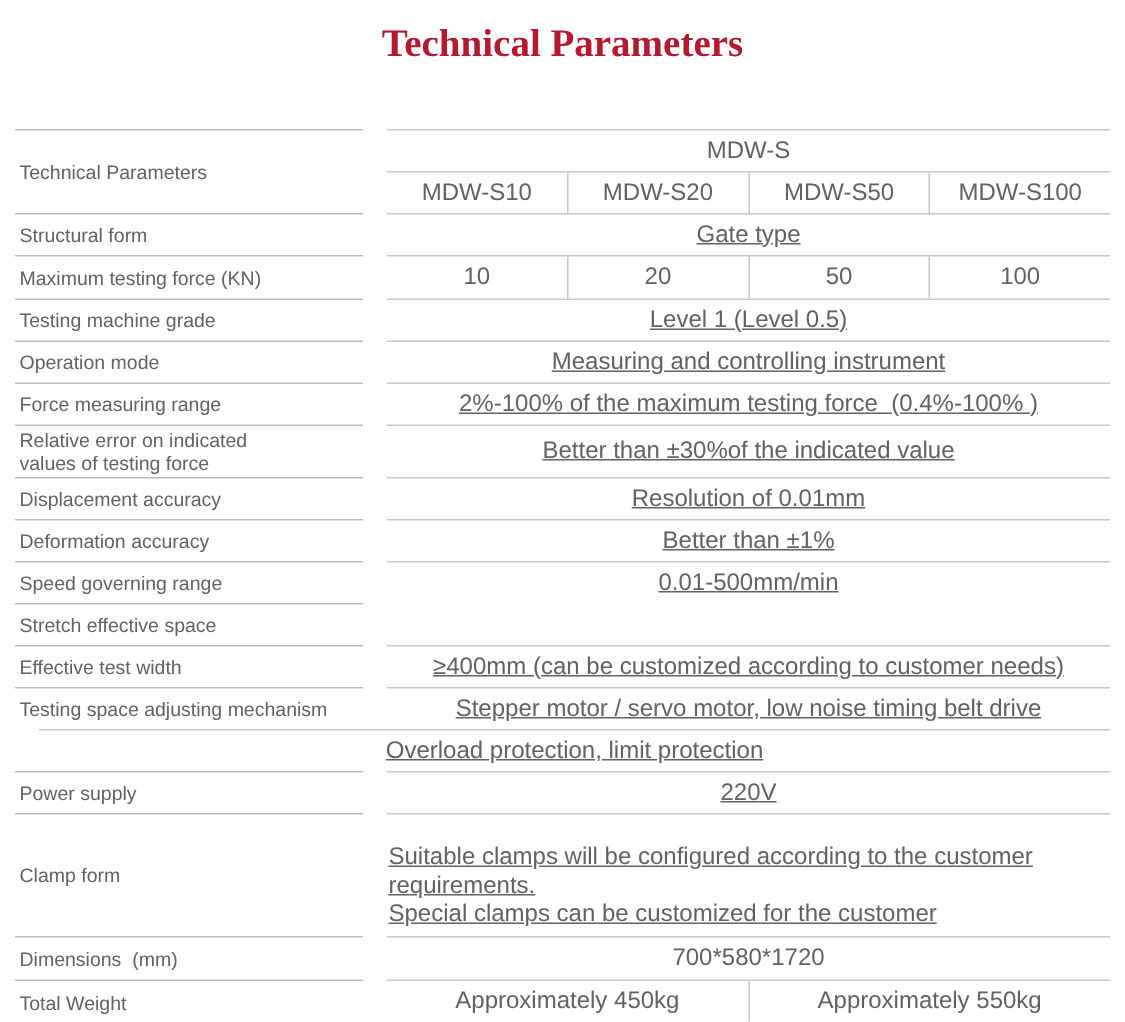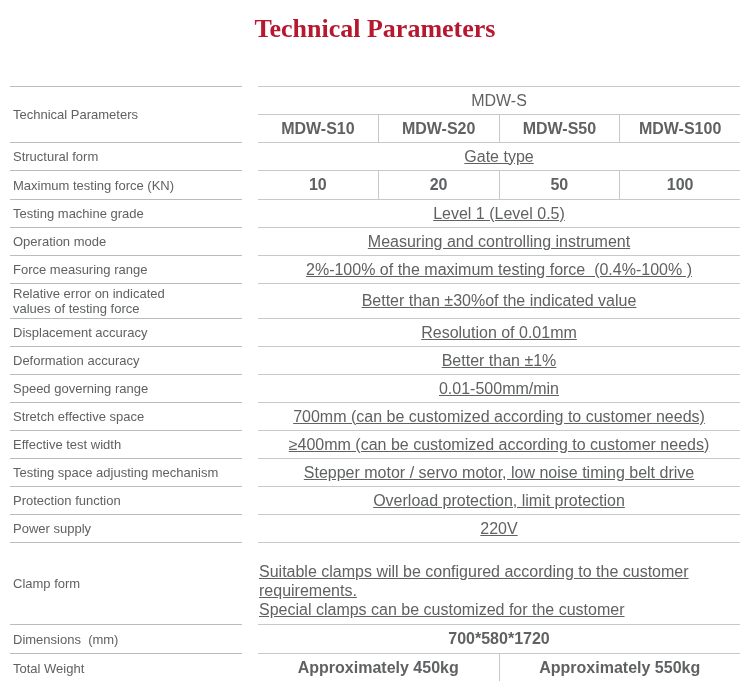--- a/index.html
+++ b/index.html
@@ -46,21 +46,21 @@
   
   .group-cell{
     height:27px;display:flex;align-items:center;justify-content:center;
     text-align:center;
   }
   .models{display:flex;border-top:1px solid var(--line);height:27px;}
   .models .cell,
   .cells .cell{
     flex:1;display:flex;align-items:center;justify-content:center;
     text-align:right;border-left:1px solid var(--line);
-    box-sizing:border-box;padding:2px 4px;font-weight:bold;
+    box-sizing:border-box;padding:2px 4px;
   }
   .models .cell:first-child,
   .cells .cell:first-child{border-left:none;}
   
   .value{
     display:flex;align-items:center;justify-content:center;
     text-align:center;min-height:28px;padding:2px 6px;
     white-space:pre-line;
     text-decoration:underline;
   }
@@ -141,34 +141,32 @@
         <div class="varea value">Better than ±1%</div>
       </div>
       <div class="row">
         <div class="label">Speed governing range</div>
         <div class="gap"></div>
         <div class="varea value">0.01-500mm/min</div>
       </div>
       <div class="row">
         <div class="label">Stretch effective space</div>
         <div class="gap"></div>
-        <div class="varea value">700mm (can be customized according to customer needs)</div>
       </div>
       <div class="row">
         <div class="label">Effective test width</div>
         <div class="gap"></div>
         <div class="varea value">≥400mm (can be customized according to customer needs)</div>
       </div>
       <div class="row">
         <div class="label">Testing space adjusting mechanism</div>
         <div class="gap"></div>
         <div class="varea value">Stepper motor / servo motor, low noise timing belt drive</div>
       </div>
       <div class="row">
-        <div class="label">Protection function</div>
         <div class="gap"></div>
         <div class="varea value">Overload protection, limit protection</div>
       </div>
       <div class="row">
         <div class="label">Power supply</div>
         <div class="gap"></div>
         <div class="varea value">220V</div>
       </div>
       <div class="row">
         <div class="label">Clamp form</div>

